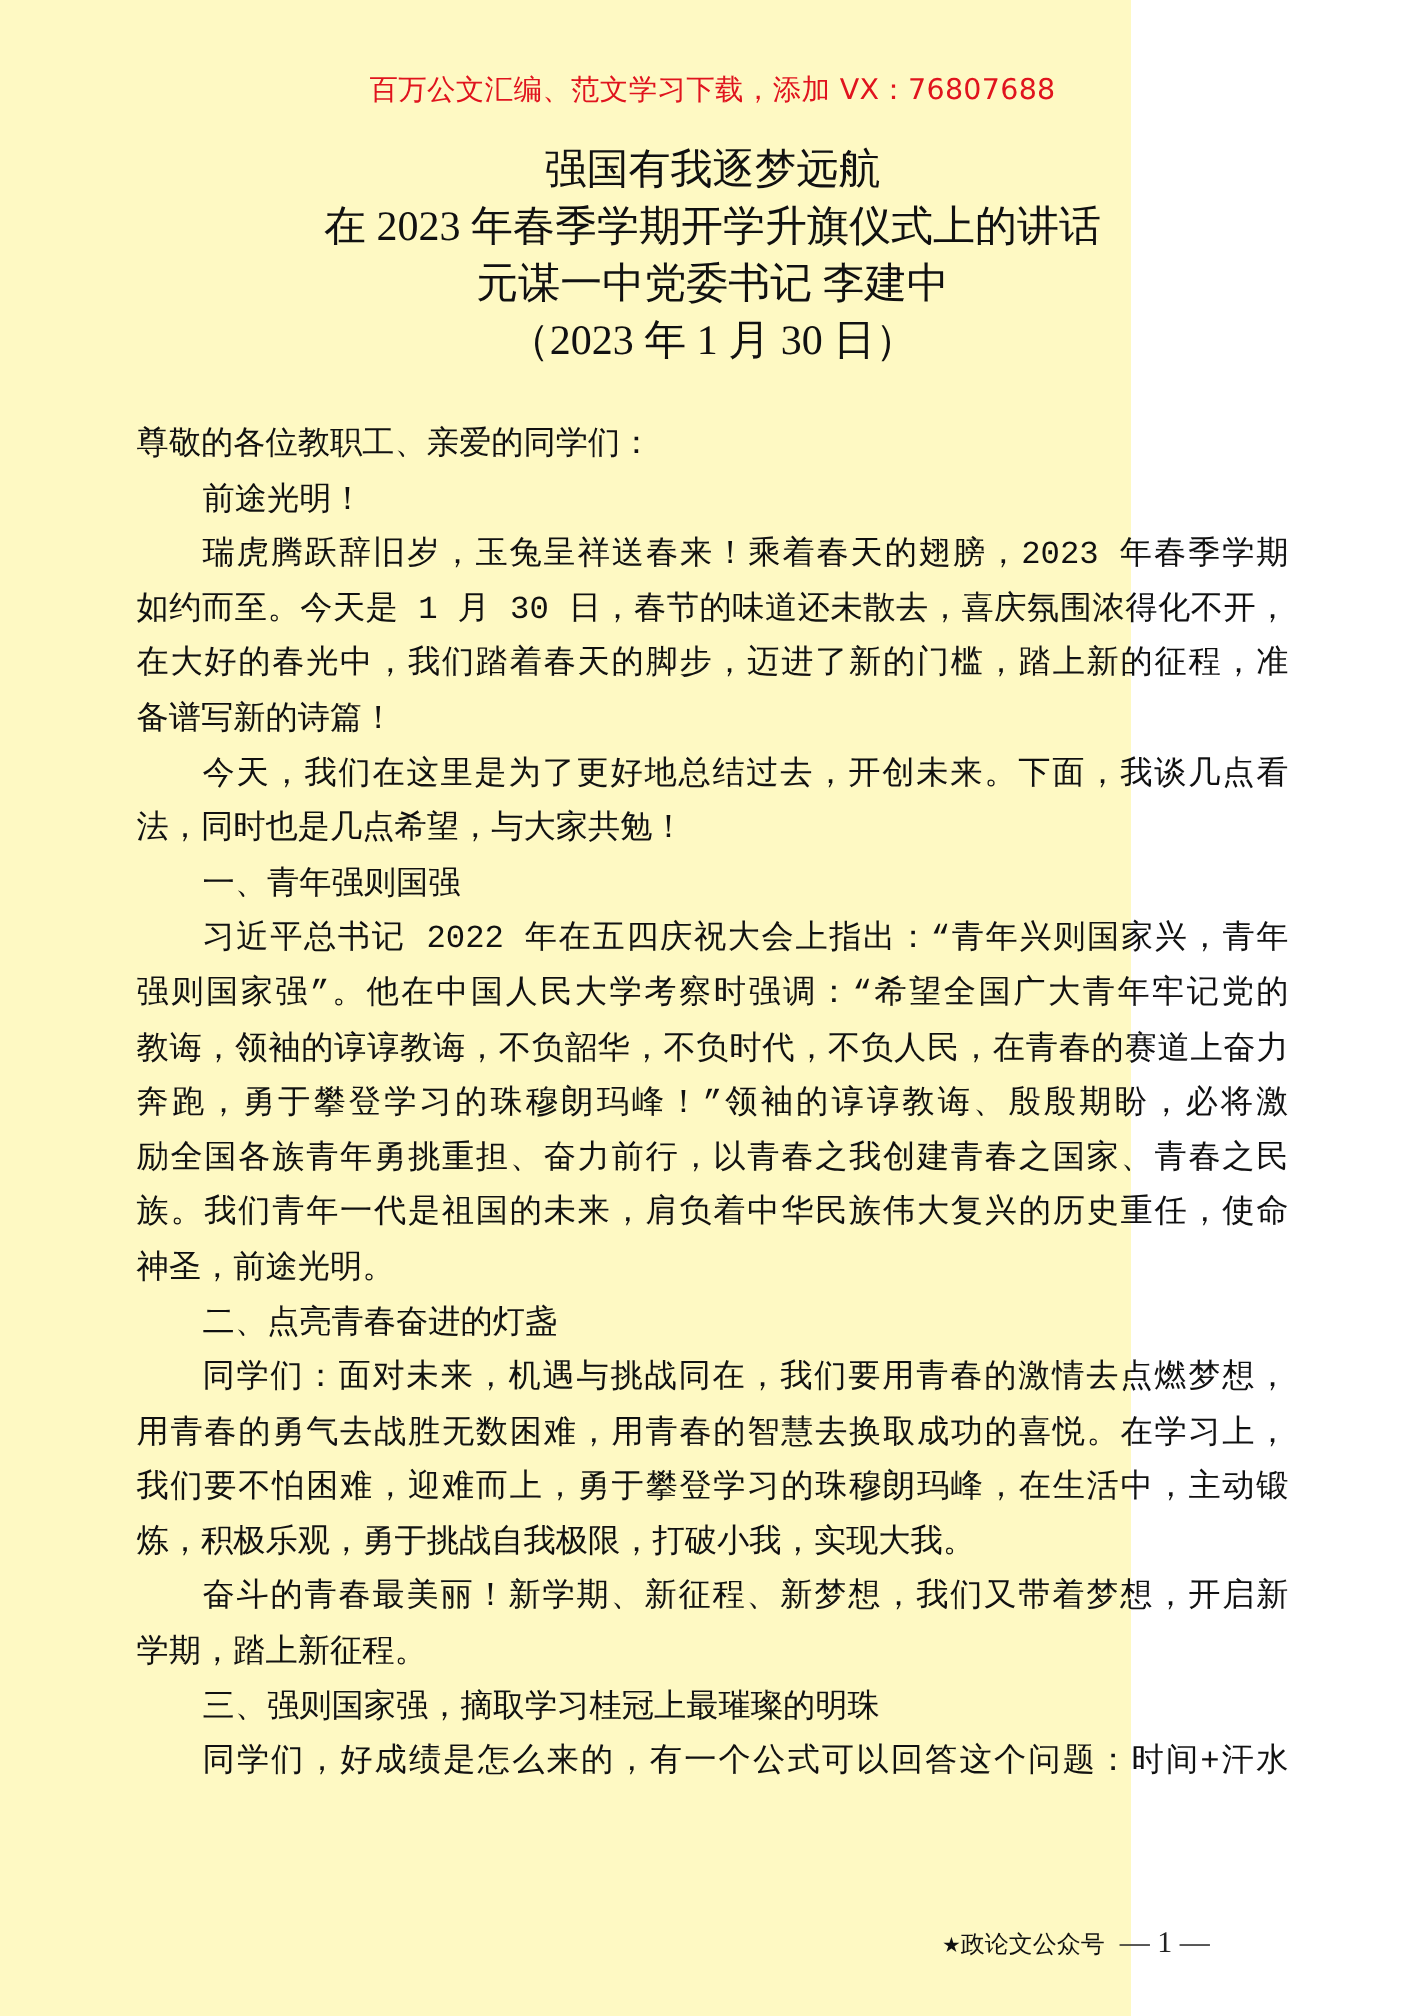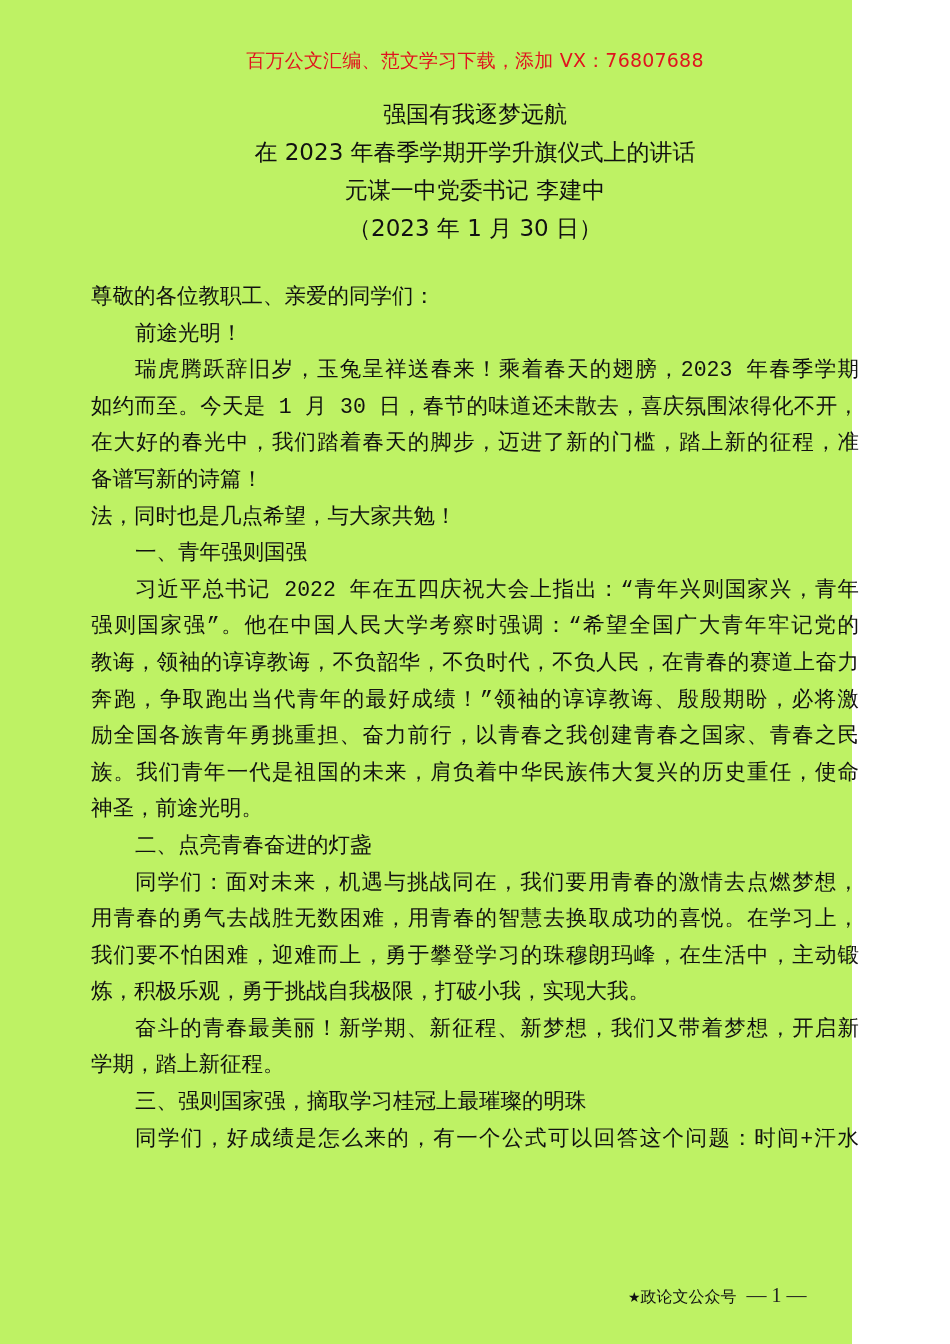--- a/index.html
+++ b/index.html
@@ -11,47 +11,48 @@
       width: 950px;
       height: 1344px;
       position: relative;
       overflow: hidden;
       font-family: "DejaVu Sans", "Liberation Sans", sans-serif;
       color: #111111;
     }
     .page {
       position: absolute;
       left: 0; top: 0;
-      width: 852px;
+      width: 754px;
       height: 1344px;
-      background: #bef264;
+      background: #fef9c3;
     }
     .watermark {
       position: absolute;
       top: 46px;
       left: 0;
       width: 950px;
       text-align: center;
       font-size: 19px;
       line-height: 28px;
       color: #e0141e;
       letter-spacing: 0.2px;
     }
     .title-block {
       position: absolute;
       top: 95px;
       left: 0;
       width: 950px;
       text-align: center;
     }
     .title-line {
-      font-size: 23px;
+      font-size: 28px;
       line-height: 38px;
       height: 38px;
       white-space: nowrap;
+      font-family: Liberation Serif, serif;
     }
     .body-lines {
       position: absolute;
       top: 279px;
       left: 91px;
       width: 768px;
       font-family: Liberation Mono, monospace;
     }
     .line {
       font-size: 21.5px;
@@ -102,28 +103,29 @@
 
   <div class="body-lines">
     <div class="line last">尊敬的各位教职工、亲爱的同学们：</div>
     <div class="line indent last">前途光明！</div>
 
     <div class="line indent">瑞虎腾跃辞旧岁，玉兔呈祥送春来！乘着春天的翅膀，2023 年春季学期</div>
     <div class="line">如约而至。今天是 1 月 30 日，春节的味道还未散去，喜庆氛围浓得化不开，</div>
     <div class="line">在大好的春光中，我们踏着春天的脚步，迈进了新的门槛，踏上新的征程，准</div>
     <div class="line last">备谱写新的诗篇！</div>
 
+    <div class="line indent">今天，我们在这里是为了更好地总结过去，开创未来。下面，我谈几点看</div>
     <div class="line last">法，同时也是几点希望，与大家共勉！</div>
 
     <div class="line indent last">一、青年强则国强</div>
 
     <div class="line indent">习近平总书记 2022 年在五四庆祝大会上指出：“青年兴则国家兴，青年</div>
     <div class="line">强则国家强”。他在中国人民大学考察时强调：“希望全国广大青年牢记党的</div>
     <div class="line">教诲，领袖的谆谆教诲，不负韶华，不负时代，不负人民，在青春的赛道上奋力</div>
-    <div class="line">奔跑，争取跑出当代青年的最好成绩！”领袖的谆谆教诲、殷殷期盼，必将激</div>
+    <div class="line">奔跑，勇于攀登学习的珠穆朗玛峰！”领袖的谆谆教诲、殷殷期盼，必将激</div>
     <div class="line">励全国各族青年勇挑重担、奋力前行，以青春之我创建青春之国家、青春之民</div>
     <div class="line">族。我们青年一代是祖国的未来，肩负着中华民族伟大复兴的历史重任，使命</div>
     <div class="line last">神圣，前途光明。</div>
 
     <div class="line indent last">二、点亮青春奋进的灯盏</div>
 
     <div class="line indent">同学们：面对未来，机遇与挑战同在，我们要用青春的激情去点燃梦想，</div>
     <div class="line">用青春的勇气去战胜无数困难，用青春的智慧去换取成功的喜悦。在学习上，</div>
     <div class="line">我们要不怕困难，迎难而上，勇于攀登学习的珠穆朗玛峰，在生活中，主动锻</div>
     <div class="line last">炼，积极乐观，勇于挑战自我极限，打破小我，实现大我。</div>

